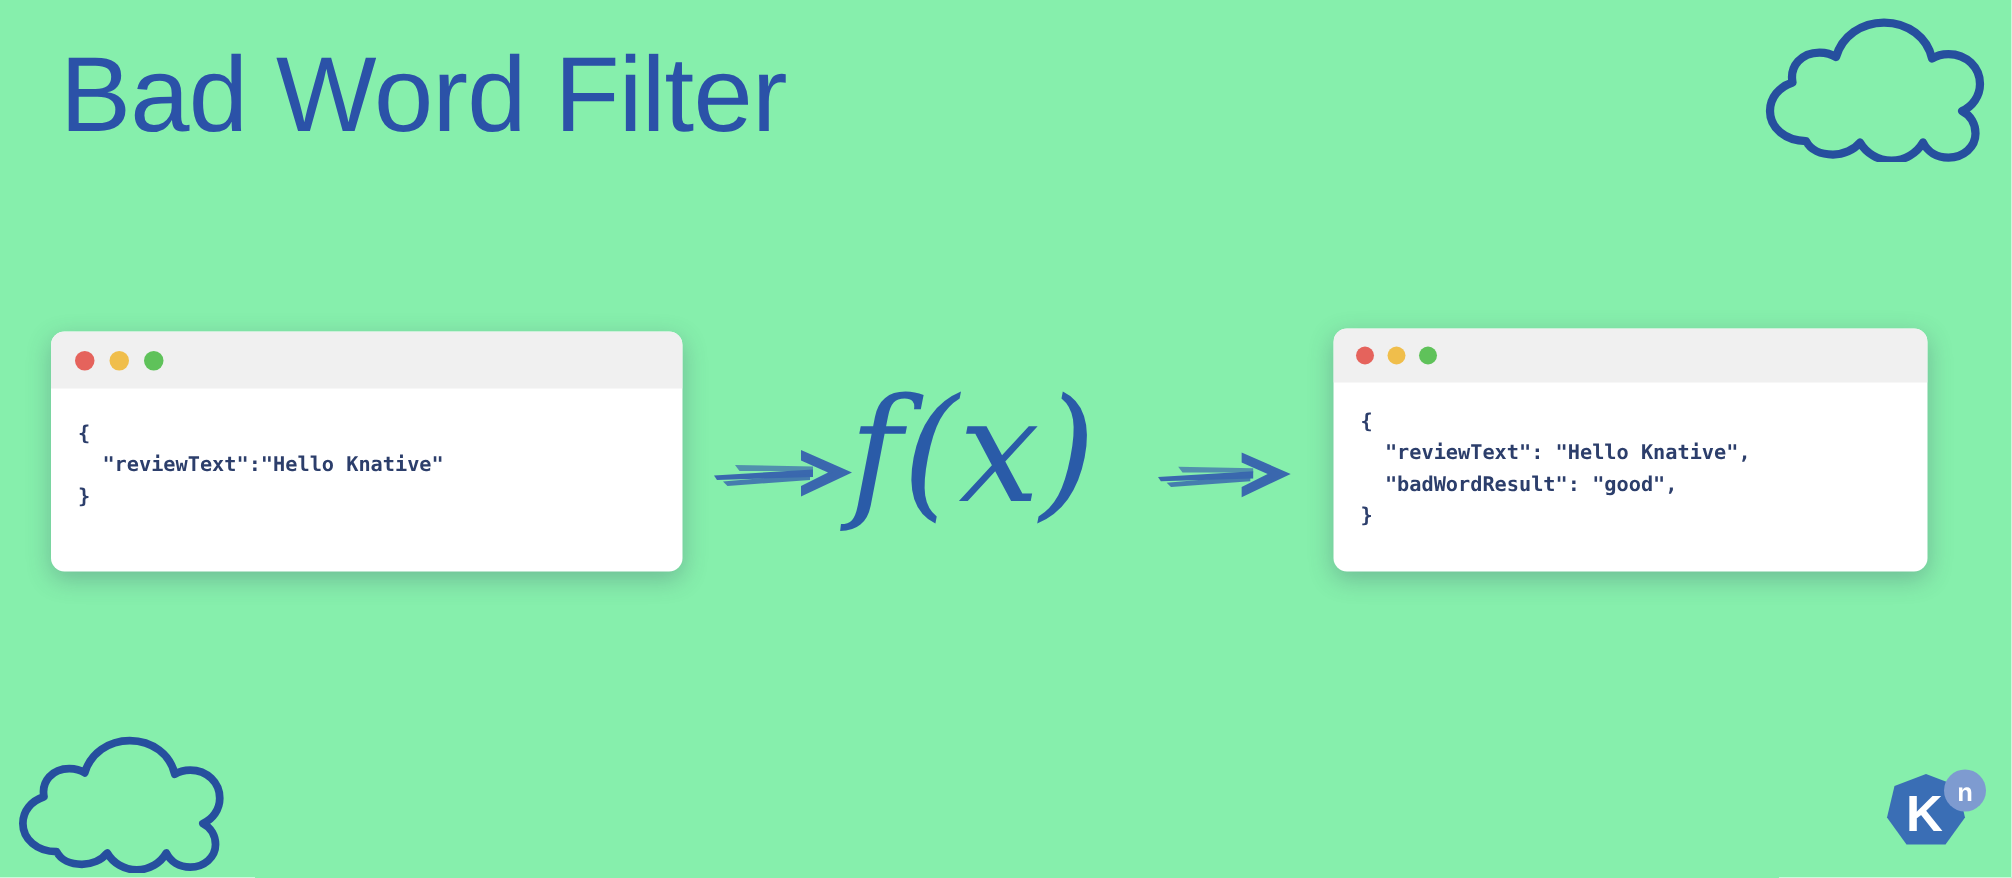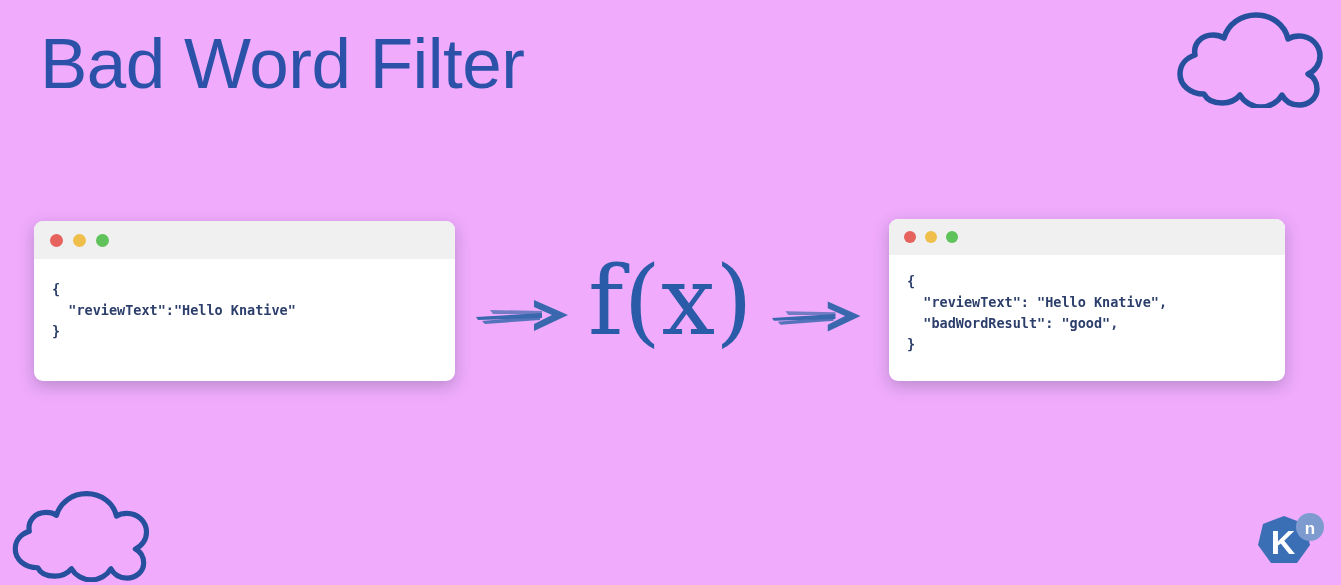--- a/index.html
+++ b/index.html
@@ -8,21 +8,21 @@
     padding: 0;
     background: #ffffff;
   }
   body {
     font-family: "Liberation Sans", sans-serif;
   }
   #slide {
     position: relative;
     width: 1341px;
     height: 585px;
-    background: #f0abfc;
+    background: #86efac;
     overflow: hidden;
   }
 
   
   #slide-title {
     position: absolute;
     left: 40px;
     top: 28px;
     font-family: "Liberation Sans", sans-serif;
     font-size: 71px;
@@ -126,23 +126,24 @@
   #arrow-right {
     left: 772px;
     top: 296px;
     width: 100px;
     height: 42px;
   }
 
   
   #fx-label {
     position: absolute;
-    left: 588px;
+    left: 566px;
     top: 253px;
     font-family: "DejaVu Serif", "Liberation Serif", serif;
+    font-style: italic;
     font-size: 96px;
     font-weight: 400;
     color: #2A5BA8;
     line-height: 1;
     white-space: nowrap;
   }
 
   
   #knative-logo {
     position: absolute;

